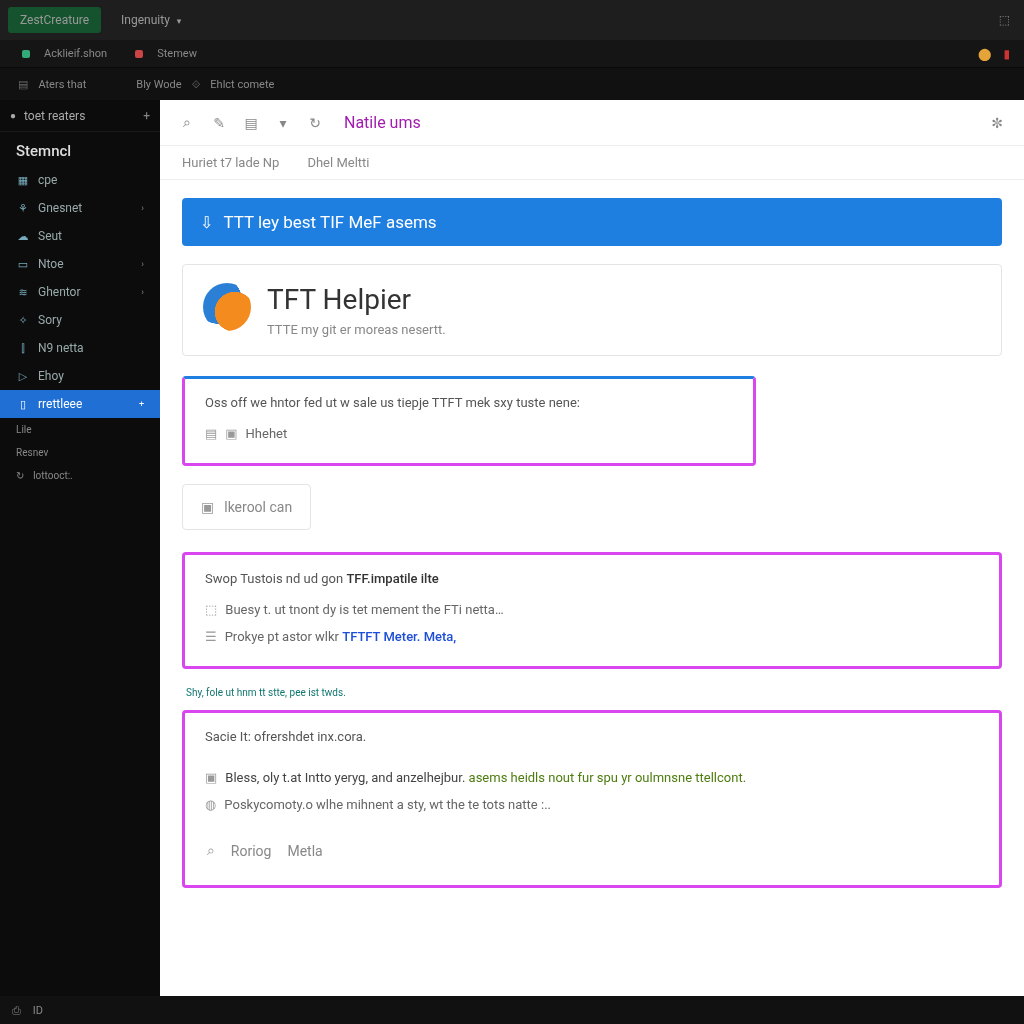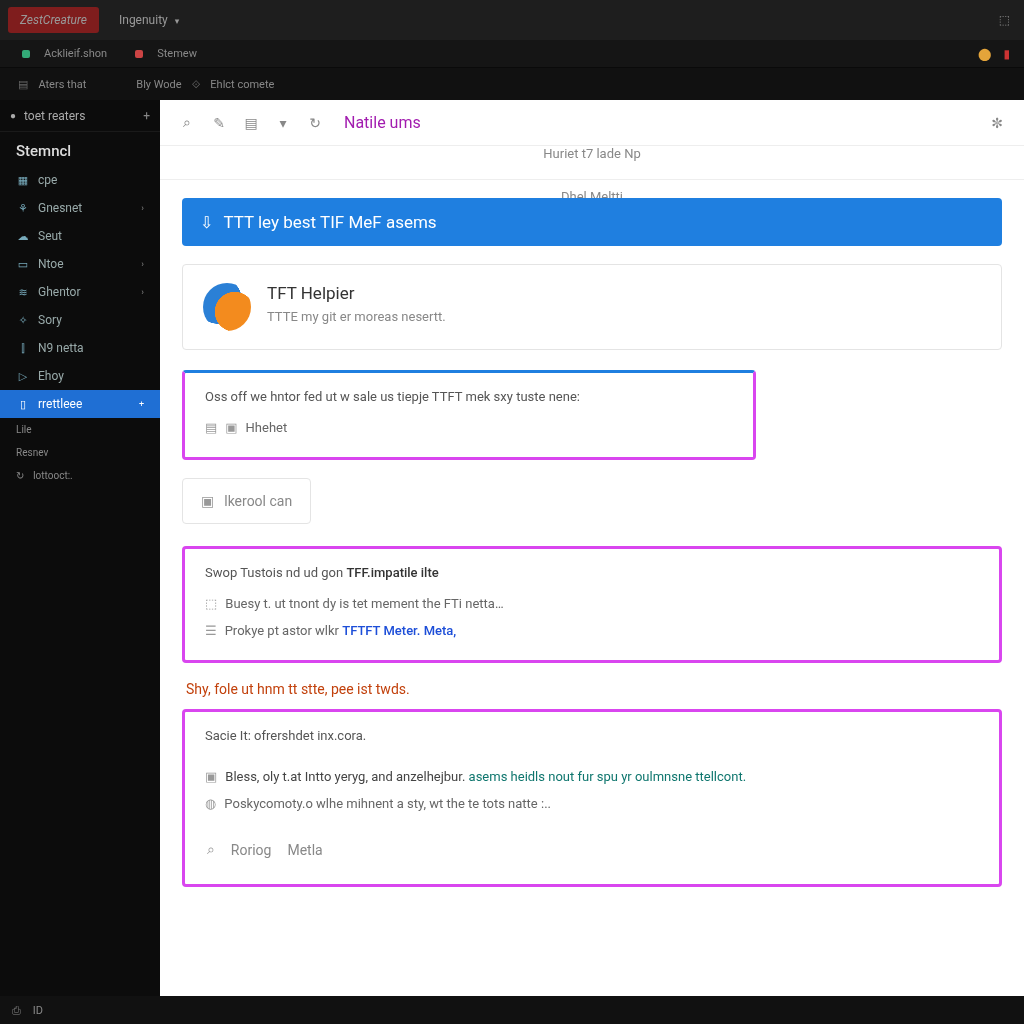--- a/index.html
+++ b/index.html
@@ -1,20 +1,20 @@
 <!DOCTYPE html>
 <html><head>
 <meta charset="utf-8">
 <style>
 * { margin: 0; padding: 0; box-sizing: border-box; font-family: -apple-system, BlinkMacSystemFont, "Segoe UI", Roboto, sans-serif; }
 html, body { width: 1024px; height: 1024px; overflow: hidden; background: #000; color: #ccc; }
 
 
 .menubar { height: 40px; background: #1e1e1e; display: flex; align-items: center; padding: 0 8px; font-size: 12px; color: #999; }
-.menubar .app-name { background: #7f1d1d; padding: 6px 12px; border-radius: 3px; margin-right: 8px; font-style: italic; }
+.menubar .app-name { background: #14532d; padding: 6px 12px; border-radius: 3px; margin-right: 8px; }
 .menubar .menu-item { padding: 6px 12px; cursor: pointer; }
 .menubar .chev { margin-left: 4px; font-size: 9px; }
 .menubar .spacer { flex: 1; }
 .menubar .right-icn { padding: 0 6px; color: #888; }
 
 
 .tabstrip { height: 28px; background: #151515; display: flex; align-items: center; padding: 0 8px; font-size: 11px; color: #888; border-bottom: 1px solid #0a0a0a; }
 .tab { display: flex; align-items: center; padding: 0 14px; height: 100%; gap: 14px; cursor: pointer; }
 .tab .dot { width: 8px; height: 8px; border-radius: 2px; }
 .tab .dot.g { background: #3a7; }
@@ -43,45 +43,45 @@
 .side-item.active .chev { color: #fff; }
 .side-sub { padding: 6px 16px; color: #888; font-size: 10px; }
 
 
 .main { flex: 1; background: #fff; color: #333; display: flex; flex-direction: column; overflow: hidden; }
 .toolbar { height: 46px; display: flex; align-items: center; padding: 0 18px; gap: 14px; font-size: 13px; color: #777; border-bottom: 1px solid #eee; }
 .toolbar .ticon { width: 18px; height: 18px; display: inline-flex; align-items: center; justify-content: center; color: #888; cursor: pointer; font-size: 14px; }
 .toolbar .title { margin-left: 6px; color: #a21caf; font-size: 16px; }
 .toolbar .spacer { flex: 1; }
 
-.tabs2 { height: 34px; display: flex; align-items: center; padding: 0 22px; gap: 28px; font-size: 13px; color: #888; border-bottom: 1px solid #eee; flex-direction: column; }
+.tabs2 { height: 34px; display: flex; align-items: center; padding: 0 22px; gap: 28px; font-size: 13px; color: #888; border-bottom: 1px solid #eee; }
 .tabs2 .t { cursor: pointer; }
 
 .content { flex: 1; overflow-y: auto; padding: 18px 22px 40px 22px; }
 
 .banner { background: #1f7fe0; color: #fff; border-radius: 4px; padding: 14px 18px; font-size: 17px; display: flex; align-items: center; gap: 10px; margin-bottom: 18px; }
 .banner .bi { font-size: 16px; }
 
 .helper-card { border: 1px solid #e4e4e4; border-radius: 4px; padding: 18px 20px; display: flex; gap: 16px; align-items: flex-start; margin-bottom: 20px; }
 .helper-logo { width: 48px; height: 48px; border-radius: 50%; position: relative; flex-shrink: 0; }
 .helper-logo .a { position: absolute; inset: 0; border-radius: 50%; background: radial-gradient(circle at 32% 36%, #2b80d6 0 52%, transparent 53%); }
 .helper-logo .b { position: absolute; inset: 0; border-radius: 50%; background: radial-gradient(circle at 66% 60%, #f38b1e 0 46%, transparent 47%); }
-.helper-title { font-size: 17px; color: #333; font-weight: 400; }
+.helper-title { font-size: 28px; color: #333; font-weight: 400; }
 .helper-sub { font-size: 13px; color: #888; margin-top: 6px; }
 
 .box { border: 3px solid #d946ef; border-radius: 4px; padding: 16px 20px; margin-bottom: 18px; font-size: 13px; color: #555; }
 .box.accent { border-top: 3px solid #1f7fe0; }
 .box .row { display: flex; align-items: center; gap: 8px; padding: 6px 0; color: #666; }
 .box .row .ri { color: #999; font-size: 13px; }
 .box .lead { color: #555; margin-bottom: 10px; font-size: 13px; }
 .box .em-a { color: #333; font-weight: 500; }
 .box .em-b { color: #1d4ed8; font-weight: 500; }
 .small-box { display: inline-flex; align-items: center; gap: 10px; border: 1px solid #e4e4e4; border-radius: 4px; padding: 14px 18px; font-size: 14px; color: #888; margin-bottom: 22px; }
 
-.subhead { font-size: 14px; color: #c2410c; margin: 10px 0 12px 4px; }
+.subhead { font-size: 10px; color: #0f766e; margin: 10px 0 12px 4px; }
 
 .footer-row { display: flex; align-items: center; gap: 16px; padding: 10px 2px; font-size: 14px; color: #888; }
 .footer-row .fi { color: #999; }
 
 
 .statusbar { height: 28px; background: #111; color: #888; font-size: 11px; display: flex; align-items: center; padding: 0 12px; gap: 12px; }
 
 
 .content::-webkit-scrollbar { width: 10px; }
 .content::-webkit-scrollbar-thumb { background: #ccc; border-radius: 5px; }
@@ -246,21 +246,21 @@
       </div>
 
       <div class="subhead">Shy, fole ut hnm tt stte, pee ist twds.</div>
 
       <div class="box">
         <div class="lead">Sacie It: ofrershdet inx.cora.</div>
         <div style="height:10px"></div>
         <div class="row">
           <span class="ri">▣</span>
           <span>
-            <span style="color:#444">Bless, oly t.at Intto yeryg, and anzelhejbur.</span><span style="color:#0f766e"> asems heidls nout fur spu yr oulmnsne ttellcont.</span>
+            <span style="color:#444">Bless, oly t.at Intto yeryg, and anzelhejbur.</span><span style="color:#4d7c0f"> asems heidls nout fur spu yr oulmnsne ttellcont.</span>
           </span>
         </div>
         <div class="row">
           <span class="ri">◍</span>
           <span>Poskycomoty.o wlhe mihnent a sty, wt the te tots natte :..</span>
         </div>
         <div style="height:14px"></div>
         <div class="footer-row">
           <span class="fi">⌕</span>
           <span>Roriog</span>

